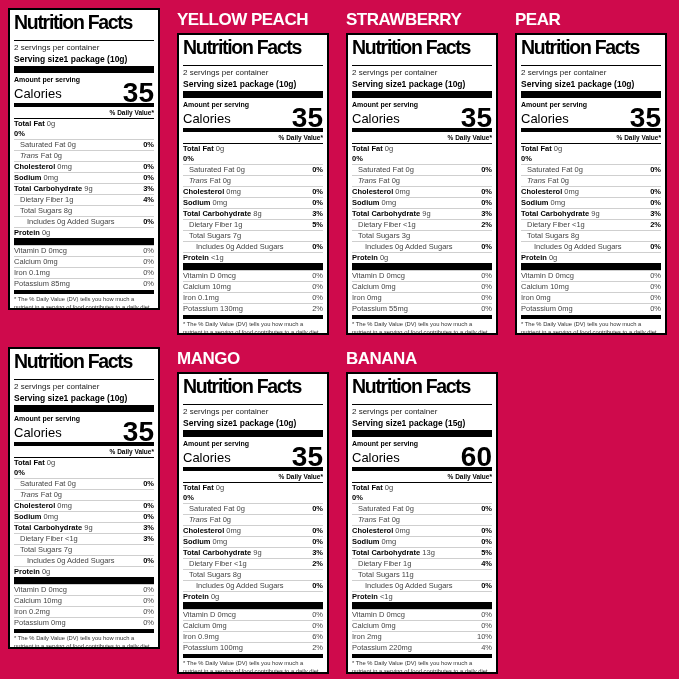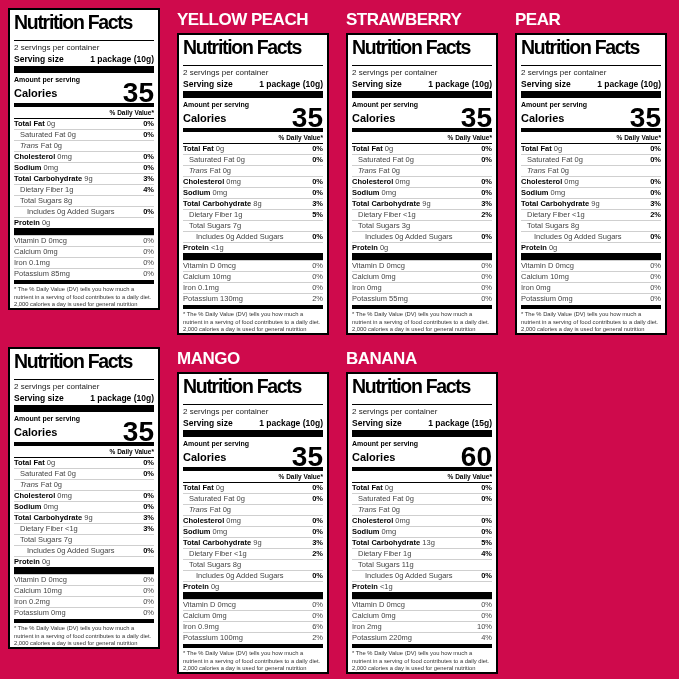--- a/index.html
+++ b/index.html
@@ -19,31 +19,31 @@
   .card{
     background:#ffffff;border:2px solid #000;color:#000;
     padding:2px 4px 3px;box-sizing:border-box;height:302px;overflow:hidden;
     display:flex;flex-direction:column;
   }
   .nf-heading{
     font-size:19.5px;font-weight:800;letter-spacing:-1.3px;line-height:21px;
     border-bottom:1px solid #000;padding-bottom:7px;white-space:nowrap;
   }
   .servings{font-size:8px;line-height:10px;margin-top:2px;color:#222;}
-  .serving-size-row{display:flex;justify-content:space-between;font-size:8.5px;font-weight:700;line-height:10px;margin:1px 0 2px;}
+  .serving-size-row{display:flex;font-size:8.5px;font-weight:700;line-height:10px;margin:1px 0 2px;}
   .bar-thick{height:7px;background:#000;flex:none;}
   .bar-med{height:4px;background:#000;flex:none;margin-top:1px;}
   .amount-per{font-size:7px;font-weight:700;line-height:9px;margin-top:2px;}
   .calories-row{display:flex;justify-content:space-between;align-items:flex-end;height:19px;margin-bottom:1px;}
-  .calories-label{font-size:11px;font-weight:700;line-height:15px;}
+  .calories-label{font-size:13px;font-weight:400;line-height:15px;}
   .calories-value{font-size:28px;font-weight:800;line-height:17px;}
   .dv-header{text-align:right;font-size:6.5px;font-weight:700;line-height:9px;padding:1px 0;border-bottom:1px solid #000;}
   .rows{display:block;}
   .n-row{display:flex;justify-content:space-between;font-size:7.5px;line-height:10px;border-top:1px solid #cfcfcf;color:#454545;}
-  .rows.main .n-row:first-child{border-top:none;}
+  .rows.main .n-row:first-child{border-top:none;flex-direction:column;}
   .n-left{white-space:pre;}
   .n-row .b{font-weight:700;color:#000;}
   .n-row .it{font-style:italic;}
   .n-row.ind1 .n-left{padding-left:6px;}
   .n-row.ind2 .n-left{padding-left:13px;}
   .rows.main .dv{font-weight:700;color:#000;}
   .rows.micro .dv{font-weight:400;color:#454545;}
   .footnote{font-size:5.8px;line-height:7.5px;margin-top:2px;color:#333;}
 </style>
 </head>

